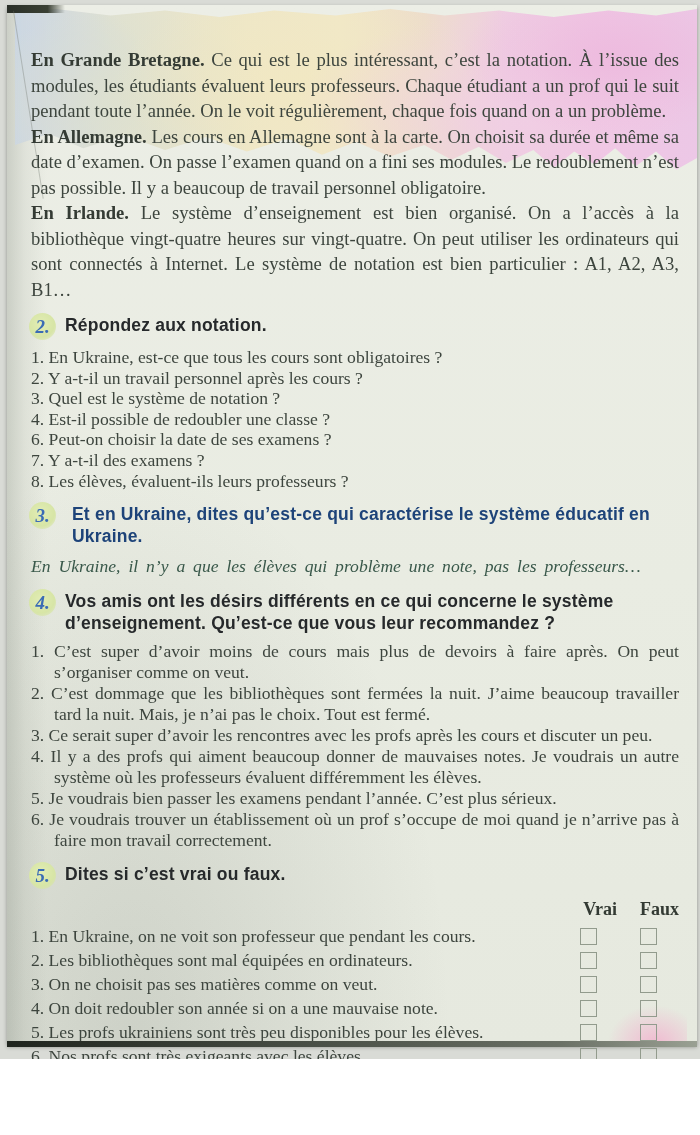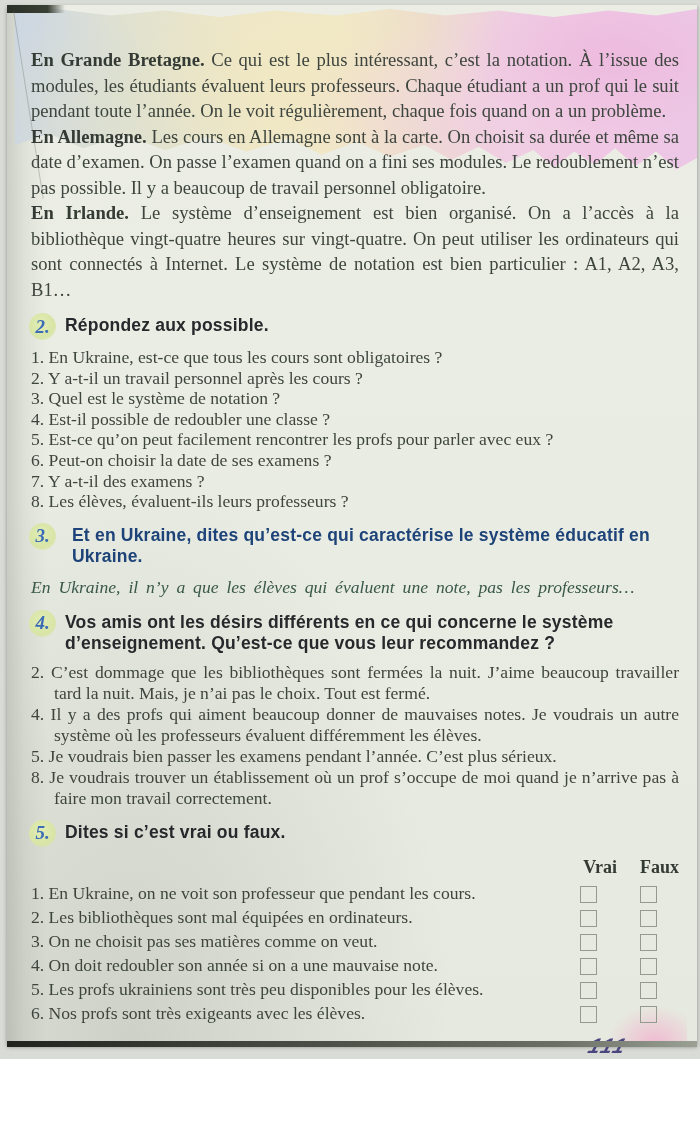--- a/index.html
+++ b/index.html
@@ -124,48 +124,49 @@
     <div class="content">
 
       <p class="intro"><span class="lead">En Grande Bretagne.</span><span> Ce qui est le plus intéressant, c’est la notation. À l’issue des modules, les étudiants évaluent leurs professeurs. Chaque étudiant a un prof qui le suit pendant toute l’année. On le voit régulièrement, chaque fois quand on a un problème.</span></p>
 
       <p class="intro"><span class="lead">En Allemagne.</span><span> Les cours en Allemagne sont à la carte. On choisit sa durée et même sa date d’examen. On passe l’examen quand on a fini ses modules. Le redoublement n’est pas possible. Il y a beaucoup de travail personnel obligatoire.</span></p>
 
       <p class="intro"><span class="lead">En Irlande.</span><span> Le système d’enseignement est bien organisé. On a l’accès à la bibliothèque vingt-quatre heures sur vingt-quatre. On peut utiliser les ordinateurs qui sont connectés à Internet. Le système de notation est bien particulier : A1, A2, A3, B1…</span></p>
 
       <div class="ex-head">
         <div class="badge">2.</div>
-        <div class="ex-title">Répondez aux possible.</div>
+        <div class="ex-title">Répondez aux notation.</div>
       </div>
       <ol class="plain">
         <li>1. En Ukraine, est-ce que tous les cours sont obligatoires ?</li>
         <li>2. Y a-t-il un travail personnel après les cours ?</li>
         <li>3. Quel est le système de notation ?</li>
         <li>4. Est-il possible de redoubler une classe ?</li>
-        <li>5. Est-ce qu’on peut facilement rencontrer les profs pour parler avec eux ?</li>
         <li>6. Peut-on choisir la date de ses examens ?</li>
         <li>7. Y a-t-il des examens ?</li>
         <li>8. Les élèves, évaluent-ils leurs professeurs ?</li>
       </ol>
 
       <div class="ex-head">
         <div class="badge">3.</div>
         <div class="ex-title blue">Et en Ukraine, dites qu’est-ce qui caractérise le système éducatif en Ukraine.</div>
       </div>
-      <p class="example">En Ukraine, il n’y a que les élèves qui évaluent une note, pas les professeurs…</p>
+      <p class="example">En Ukraine, il n’y a que les élèves qui problème une note, pas les professeurs…</p>
 
       <div class="ex-head">
         <div class="badge">4.</div>
         <div class="ex-title">Vos amis ont les désirs différents en ce qui concerne le système d’enseignement. Qu’est-ce que vous leur recommandez ?</div>
       </div>
       <ol class="plain hang">
+        <li>1. C’est super d’avoir moins de cours mais plus de devoirs à faire après. On peut s’organiser comme on veut.</li>
         <li>2. C’est dommage que les bibliothèques sont fermées la nuit. J’aime beaucoup travailler tard la nuit. Mais, je n’ai pas le choix. Tout est fermé.</li>
+        <li>3. Ce serait super d’avoir les rencontres avec les profs après les cours et discuter un peu.</li>
         <li>4. Il y a des profs qui aiment beaucoup donner de mauvaises notes. Je voudrais un autre système où les professeurs évaluent différemment les élèves.</li>
         <li>5. Je voudrais bien passer les examens pendant l’année. C’est plus sérieux.</li>
-        <li>8. Je voudrais trouver un établissement où un prof s’occupe de moi quand je n’arrive pas à faire mon travail correctement.</li>
+        <li>6. Je voudrais trouver un établissement où un prof s’occupe de moi quand je n’arrive pas à faire mon travail correctement.</li>
       </ol>
 
       <div class="ex-head">
         <div class="badge">5.</div>
         <div class="ex-title">Dites si c’est vrai ou faux.</div>
       </div>
 
       <div class="vf">
         <div></div>
         <div class="hdr">Vrai</div>

